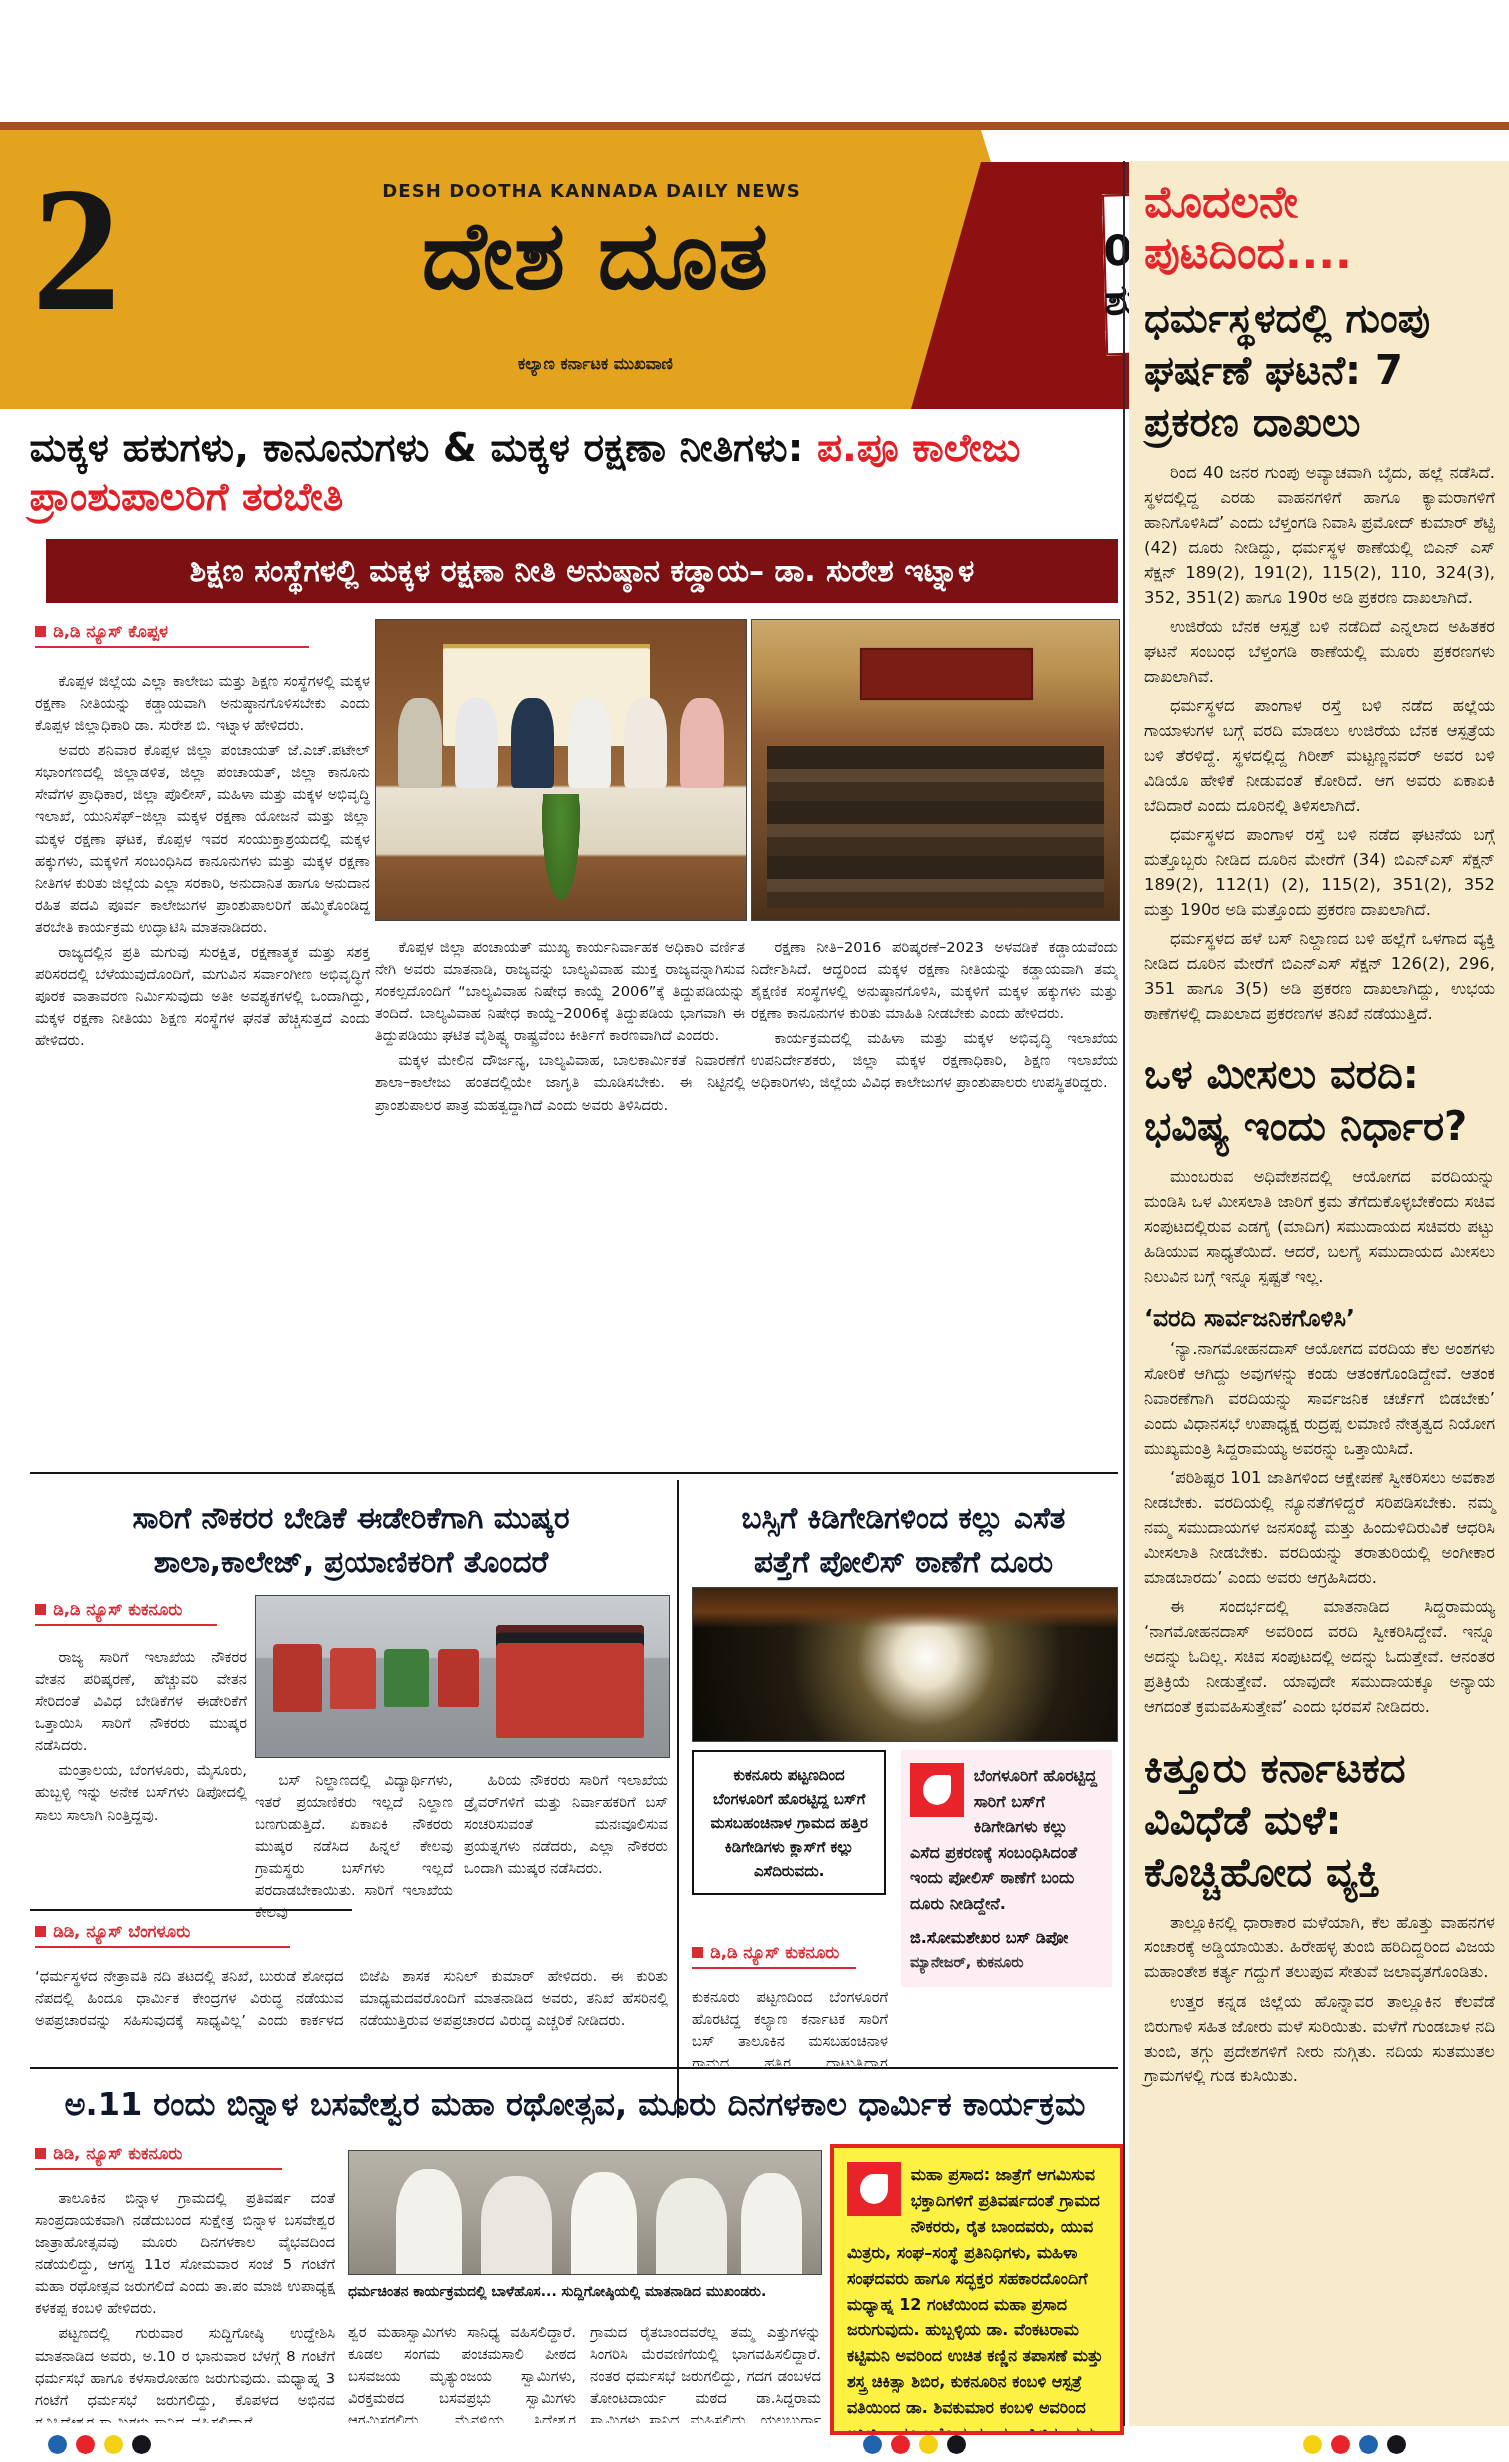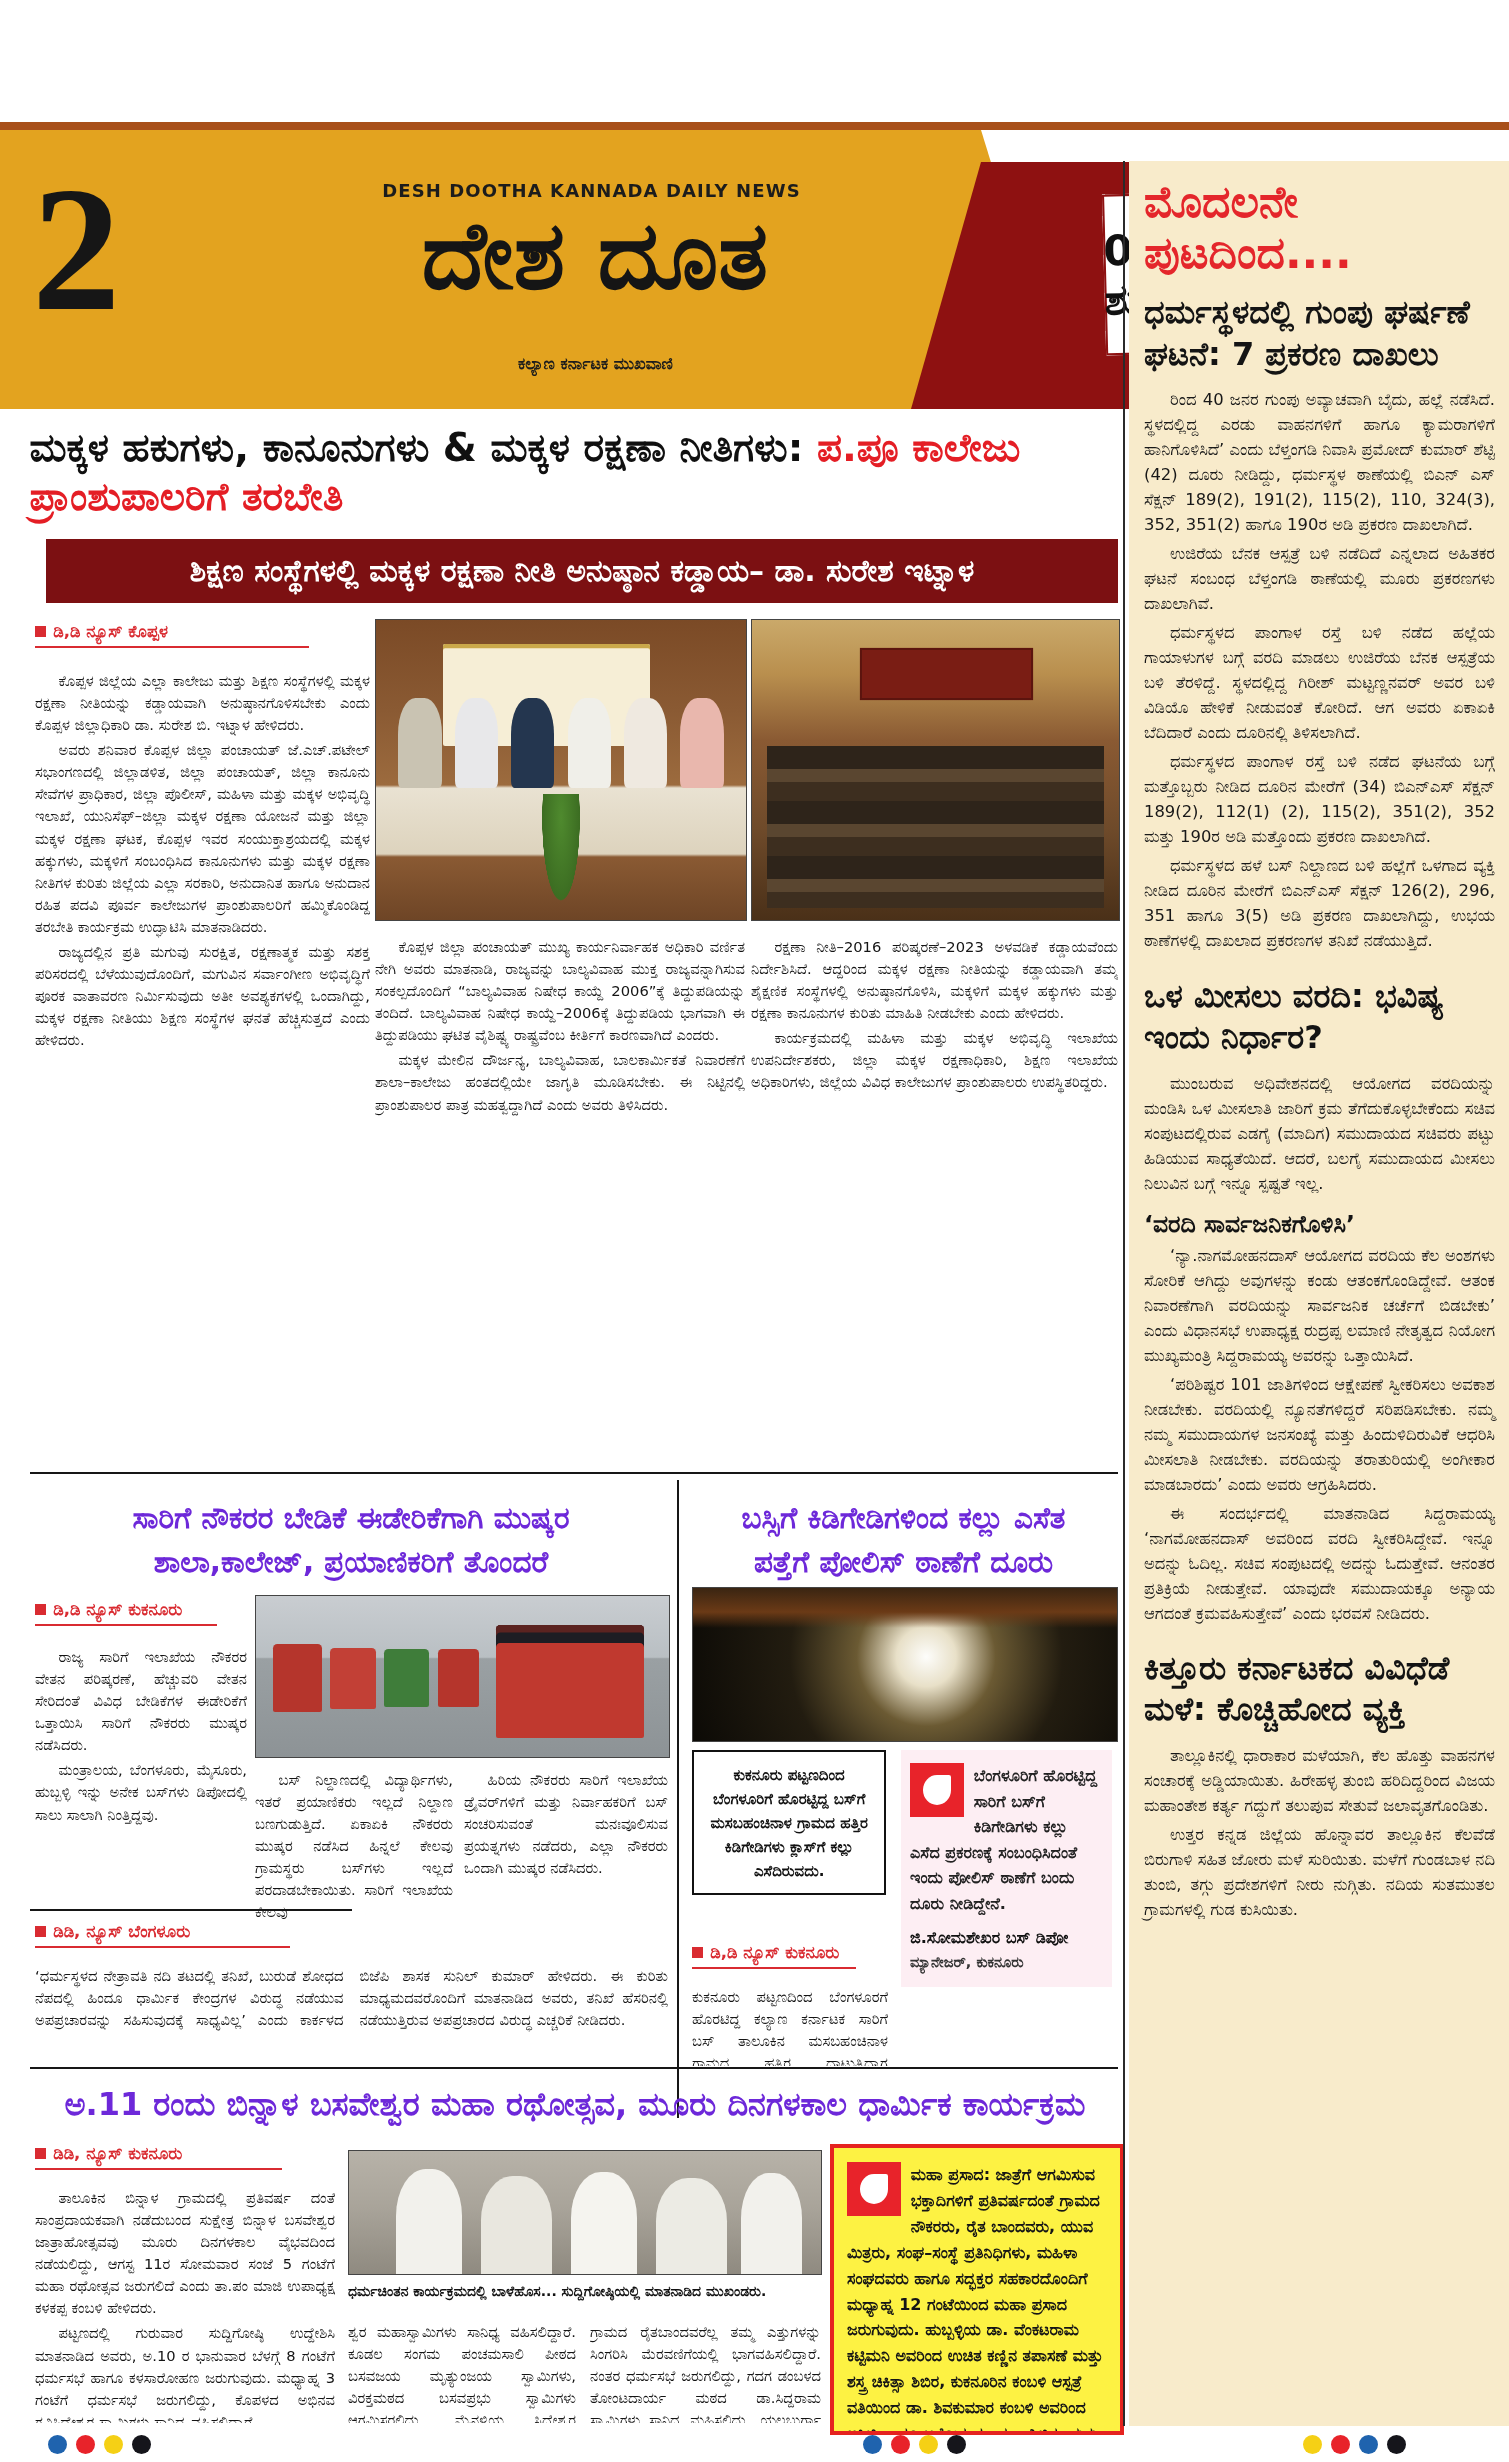--- a/index.html
+++ b/index.html
@@ -61,26 +61,26 @@
   .attr-name{font-size:16px;font-weight:800;color:#111;}
   .attr-role{font-size:14.5px;color:#333;}
   
   .ybox{background:#fdf243;border:4.3px solid #e5231f;padding:14px 13px;font-size:16px;font-weight:700;line-height:1.62;color:#151515;}
   .ybox p{margin:0 0 7.5px 0;}
   
   .sidebar{left:1129px;top:161px;width:381px;height:2265px;background:#f8ebcb;padding:0;}
   .sidebar-rule{left:1123px;top:161px;width:2.1px;height:2265px;background:#2a2a2a;}
   .sb-inner{position:absolute;left:15px;top:16px;width:351px;}
   .sb-head-red{color:#e4262b;font-size:44px;font-weight:800;line-height:1.15;}
-  .sb-head{color:#141414;font-size:32px;font-weight:800;line-height:1.3;margin-top:14px;}
+  .sb-head{color:#141414;font-size:40px;font-weight:800;line-height:1.3;margin-top:14px;}
   .sb-body{font-size:16.4px;line-height:1.52;text-align:justify;color:#181818;margin-top:13px;}
   .sb-body p{margin:0 0 4.3px 0;text-indent:26px;}
   .sb-quotehead{font-size:23.6px;font-weight:800;margin:14px 0 5.4px 0;color:#141414;}
   
-  .h2line{text-align:center;font-weight:800;color:#6d28d9;}
+  .h2line{text-align:center;font-weight:800;color:#0f172a;}
   
   .dots{display:flex;gap:8.6px;}
   .dot{width:19.3px;height:19.3px;border-radius:50%;}
 </style>
 </head>
 <body>
 
 <div class="page">
 
   <div class="abs top-rule"></div>

